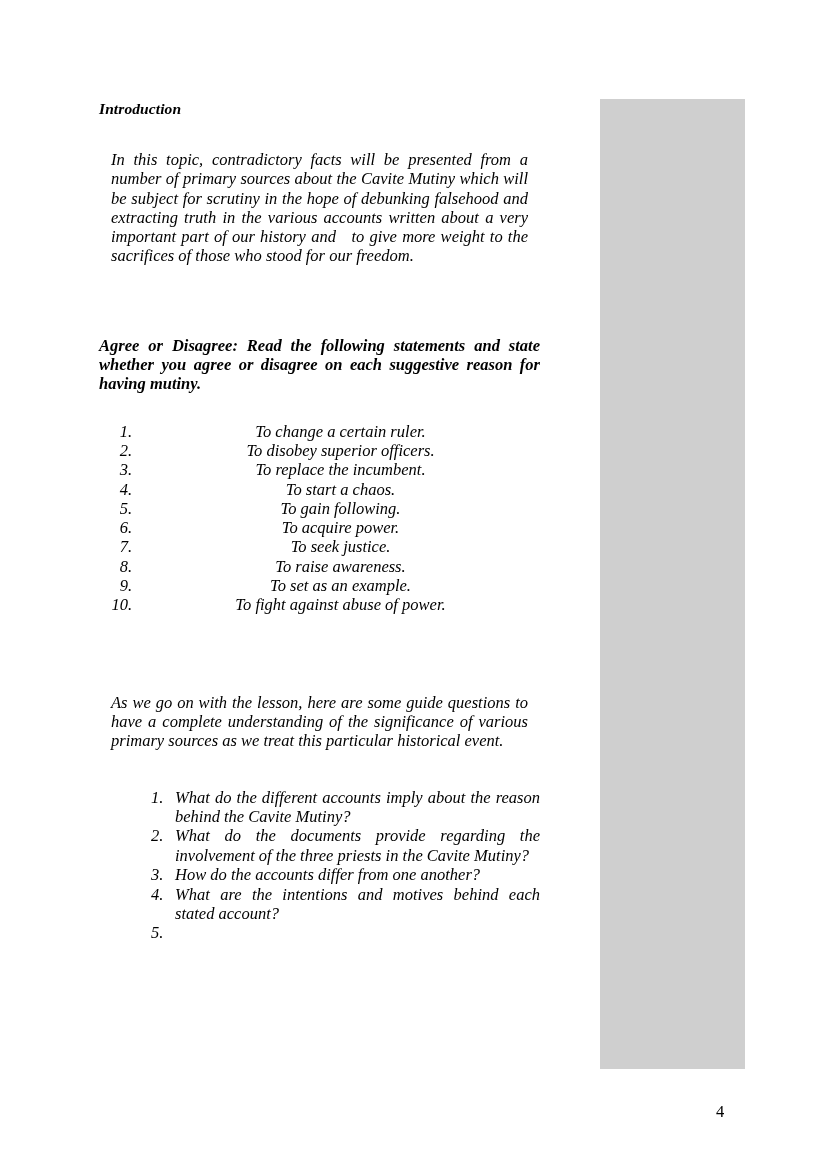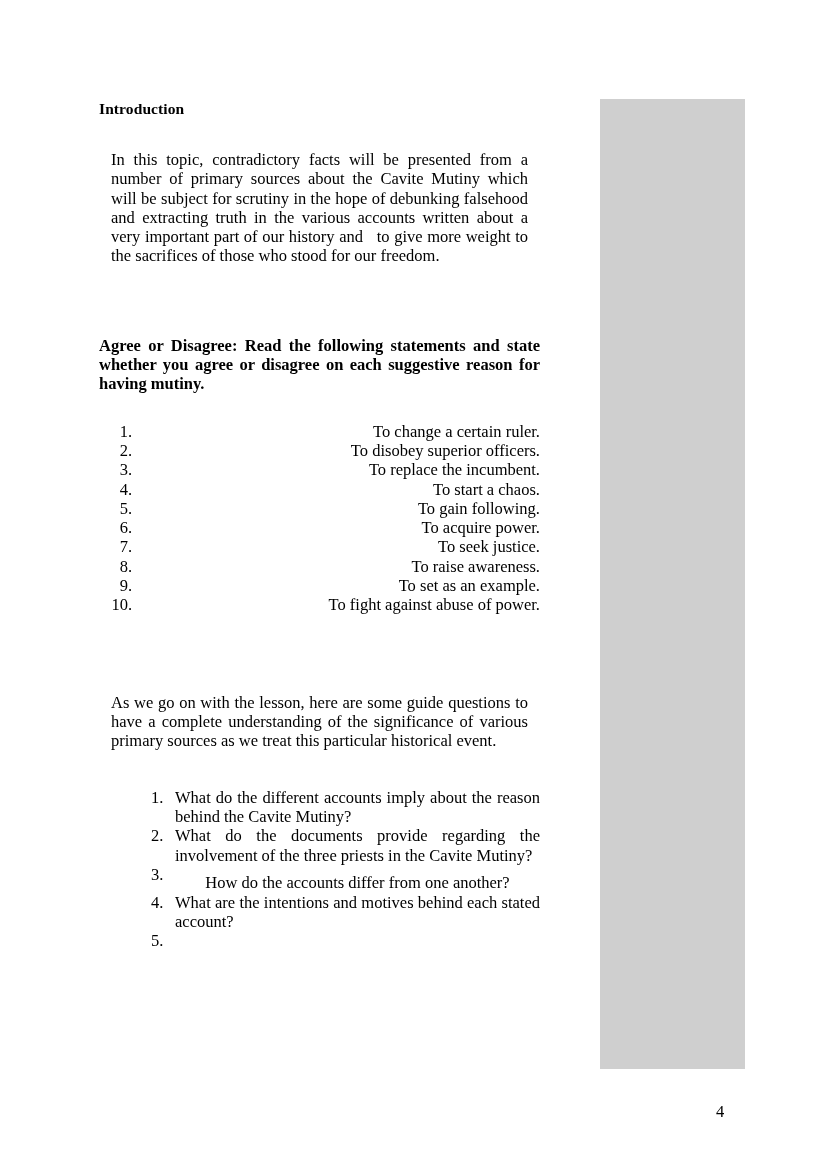--- a/index.html
+++ b/index.html
@@ -26,20 +26,21 @@
     height: 970px;
     background: #cfcfcf;
   }
 
   
   .content {
     position: absolute;
     left: 99px;
     top: 99px;
     width: 441px;
+    font-style: italic;
   }
 
   h2.heading {
     font-size: 15.5px;
     font-weight: bold;
     margin: 0;
     padding: 0;
     line-height: 19px;
     letter-spacing: 0.1px;
   }
@@ -85,21 +86,21 @@
   }
   ol.list-one li .num {
     width: 42px;
     flex: 0 0 42px;
     text-align: right;
     padding-right: 9px;
     box-sizing: border-box;
   }
   ol.list-one li .txt {
     flex: 1 1 auto;
-    text-align: right;
+    text-align: center;
   }
 
   
   ol.list-two {
     list-style: none;
     margin: 0;
     padding: 0;
   }
   ol.list-two li {
     display: flex;
@@ -113,22 +114,21 @@
     text-align: left;
     padding-left: 52px;
     box-sizing: border-box;
   }
   ol.list-two li .txt {
     flex: 1 1 auto;
     text-align: justify;
     text-justify: inter-word;
   }
   ol.list-two li .txt.no-just {
-    text-align: center;
-    margin-top: 8px;
+    text-align: left;
   }
 
   
   .page-number {
     position: absolute;
     left: 716px;
     top: 1102px;
     font-size: 16.5px;
     line-height: 19px;
   }

